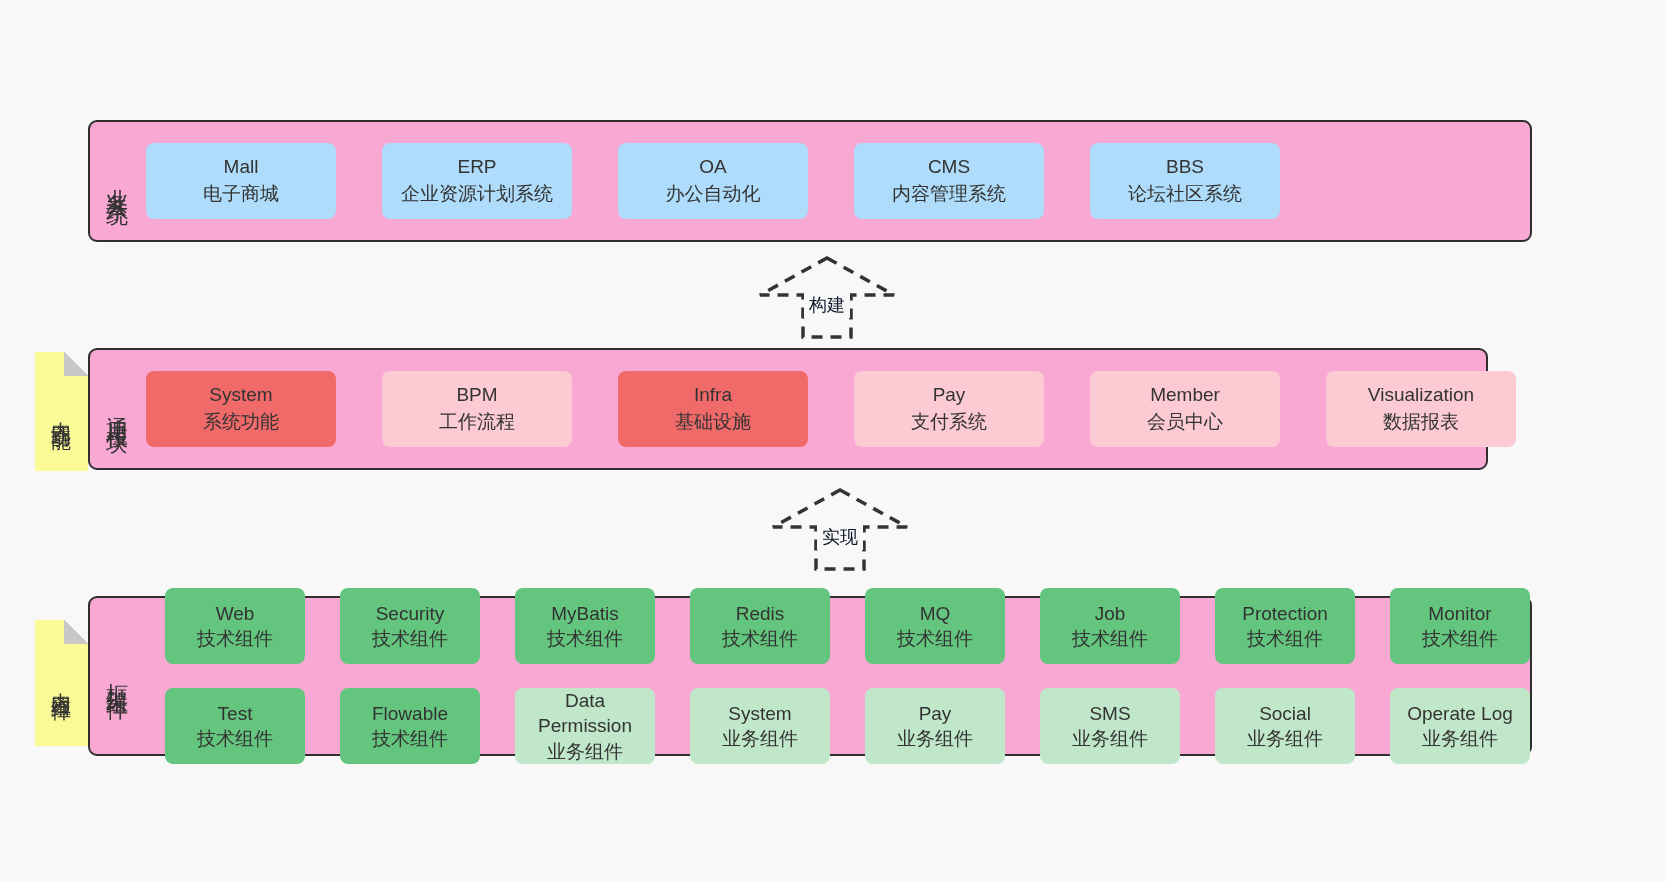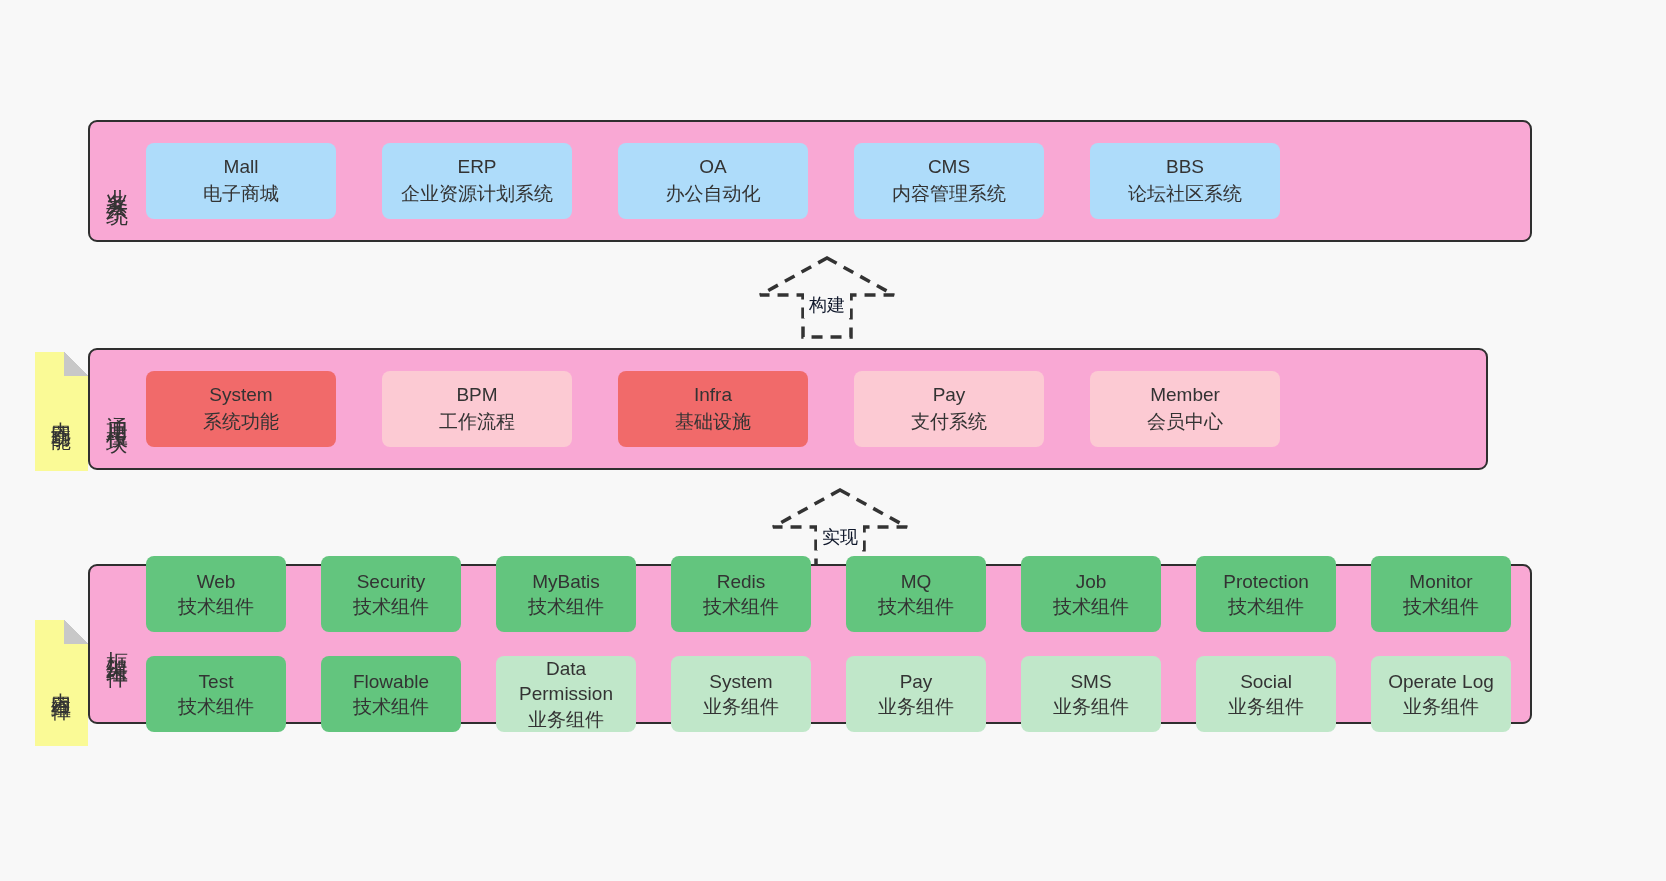--- a/index.html
+++ b/index.html
@@ -14,21 +14,21 @@
   .section {
     position:absolute;
     background:#f9a8d4;
     border:2px solid #2f2f2f;
     border-radius:9px;
     display:flex;
     align-items:center;
   }
   #sec-business  { left:88px; top:120px; width:1444px; height:122px; }
   #sec-common    { left:88px; top:348px; width:1400px; height:122px; }
-  #sec-framework { left:88px; top:564px; width:1444px; height:160px; }
+  #sec-framework { left:88px; top:596px; width:1444px; height:160px;justify-content:space-between; }
   .vlabel {
     writing-mode:vertical-lr;
     text-orientation:upright;
     font-size:22px;
     letter-spacing:5px;
     line-height:1;
     color:#333;
     margin-left:16px;
     width:30px;
     text-align:center;
@@ -146,20 +146,24 @@
       <span>基础设施</span>
     </div>
     <div class="box c-pink">
       <span>Pay</span>
       <span>支付系统</span>
     </div>
     <div class="box c-pink">
       <span>Member</span>
       <span>会员中心</span>
     </div>
+    <div class="box c-pink">
+      <span>Visualization</span>
+      <span>数据报表</span>
+    </div>
   </div>
 </div>
 
 <div class="arrow" id="arrow-implement">
   <svg viewBox="0 0 140 86">
     <polygon points="70,3 137,40 94,40 94,82 46,82 46,40 3,40" fill="#f8f8f8" stroke="#333" stroke-width="3.5" stroke-dasharray="11 8"></polygon>
   </svg>
   <span class="arrow-label">实现</span>
 </div>
 

